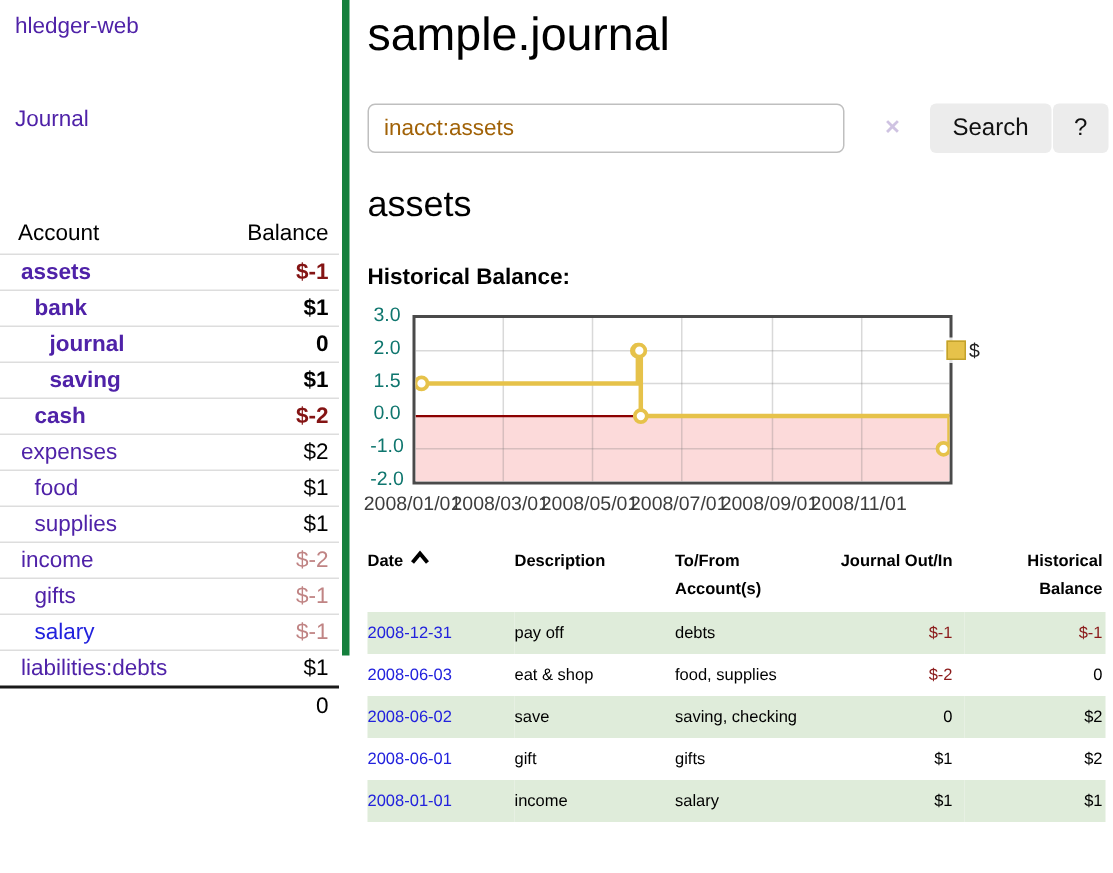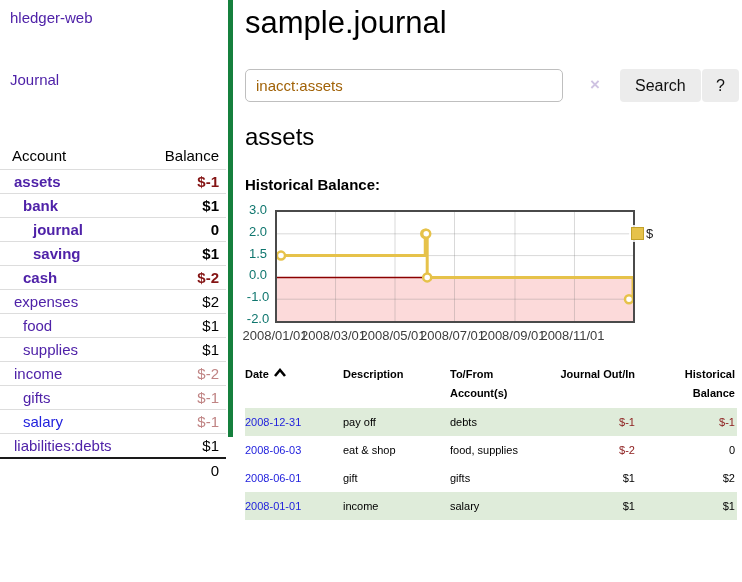--- a/index.html
+++ b/index.html
@@ -218,20 +218,27 @@
         <td class="r neg">$-1</td>
         <td class="r neg">$-1</td>
       </tr>
       <tr>
         <td class="date"><a>2008-06-03</a></td>
         <td>eat &amp; shop</td>
         <td>food, supplies</td>
         <td class="r neg">$-2</td>
         <td class="r">0</td>
       </tr>
+      <tr class="green">
+        <td class="date"><a>2008-06-02</a></td>
+        <td>save</td>
+        <td>saving, checking</td>
+        <td class="r">0</td>
+        <td class="r">$2</td>
+      </tr>
       <tr>
         <td class="date"><a>2008-06-01</a></td>
         <td>gift</td>
         <td>gifts</td>
         <td class="r">$1</td>
         <td class="r">$2</td>
       </tr>
       <tr class="green">
         <td class="date"><a>2008-01-01</a></td>
         <td>income</td>

